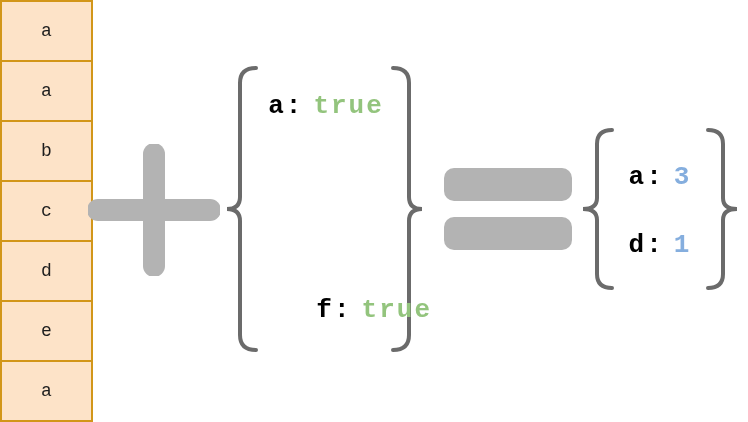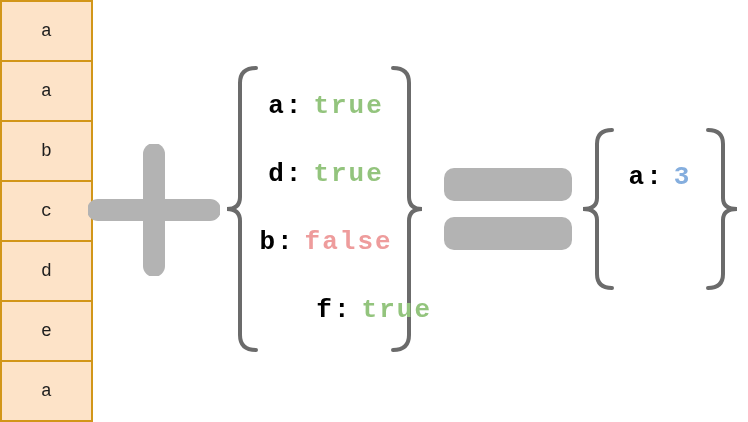--- a/index.html
+++ b/index.html
@@ -105,39 +105,36 @@
   </svg>
 
   <div class="map map-bool">
     <svg class="braces-svg" width="212" height="300">
       <path d="M 36 8 Q 20 8 20 23 L 20 137 Q 20 149 7 149 Q 20 149 20 161 L 20 275 Q 20 290 36 290" fill="none" stroke="#6b6b6b" stroke-width="4" stroke-linecap="round"></path>
       <path d="M 173 8 Q 189 8 189 23 L 189 137 Q 189 149 202 149 Q 189 149 189 161 L 189 275 Q 189 290 173 290" fill="none" stroke="#6b6b6b" stroke-width="4" stroke-linecap="round"></path>
     </svg>
     <div class="map-line row1b">
       <span class="mkey">a</span><span class="msep">:</span><span class="mval green">true</span>
     </div>
-    <div class="map-line row2b">
-      <span class="mkey">d</span><span class="msep">:</span><span class="mval green">true</span>
-    </div>
-    <div class="map-line row3b">
-      <span class="mkey">b</span><span class="msep">:</span><span class="mval red">false</span>
-    </div>
     <div class="map-line row4b">
       <span class="mkey">f</span><span class="msep">:</span><span class="mval green">true</span>
     </div>
   </div>
 
   <svg class="equals-svg" width="148" height="102">
     <rect x="10" y="10" width="128" height="33" rx="10" fill="#b3b3b3"></rect>
     <rect x="10" y="59" width="128" height="33" rx="10" fill="#b3b3b3"></rect>
   </svg>
 
   <div class="map map-count">
     <svg class="braces-svg" width="170" height="170">
       <path d="M 34 10 Q 19 10 19 24 L 19 78 Q 19 89 5 89 Q 19 89 19 100 L 19 154 Q 19 168 34 168" fill="none" stroke="#6b6b6b" stroke-width="4" stroke-linecap="round"></path>
       <path d="M 130 10 Q 145 10 145 24 L 145 78 Q 145 89 159 89 Q 145 89 145 100 L 145 154 Q 145 168 130 168" fill="none" stroke="#6b6b6b" stroke-width="4" stroke-linecap="round"></path>
     </svg>
     <div class="map-line row1c">
       <span class="mkey">a</span><span class="msep">:</span><span class="mval blue">3</span>
     </div>
+    <div class="map-line row2c">
+      <span class="mkey">d</span><span class="msep">:</span><span class="mval blue">1</span>
+    </div>
   </div>
 
 </div>
 
 </body></html>

